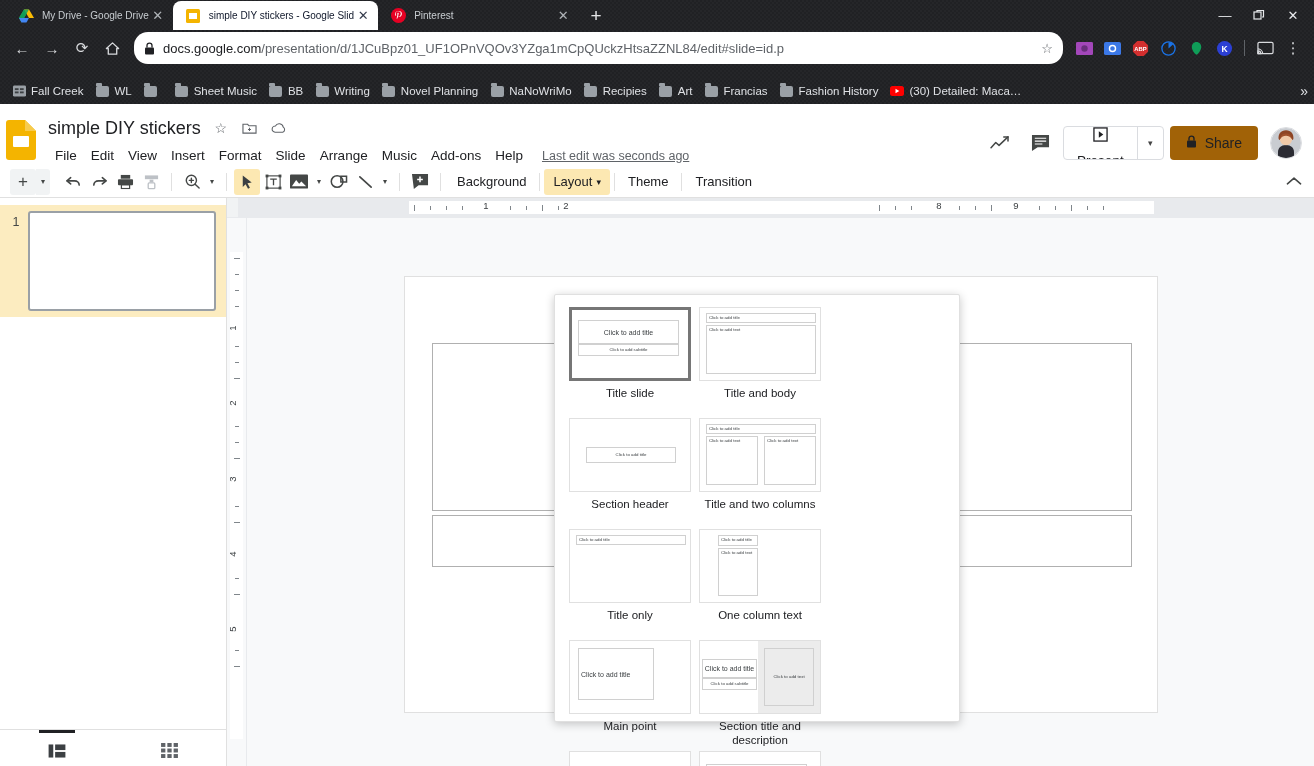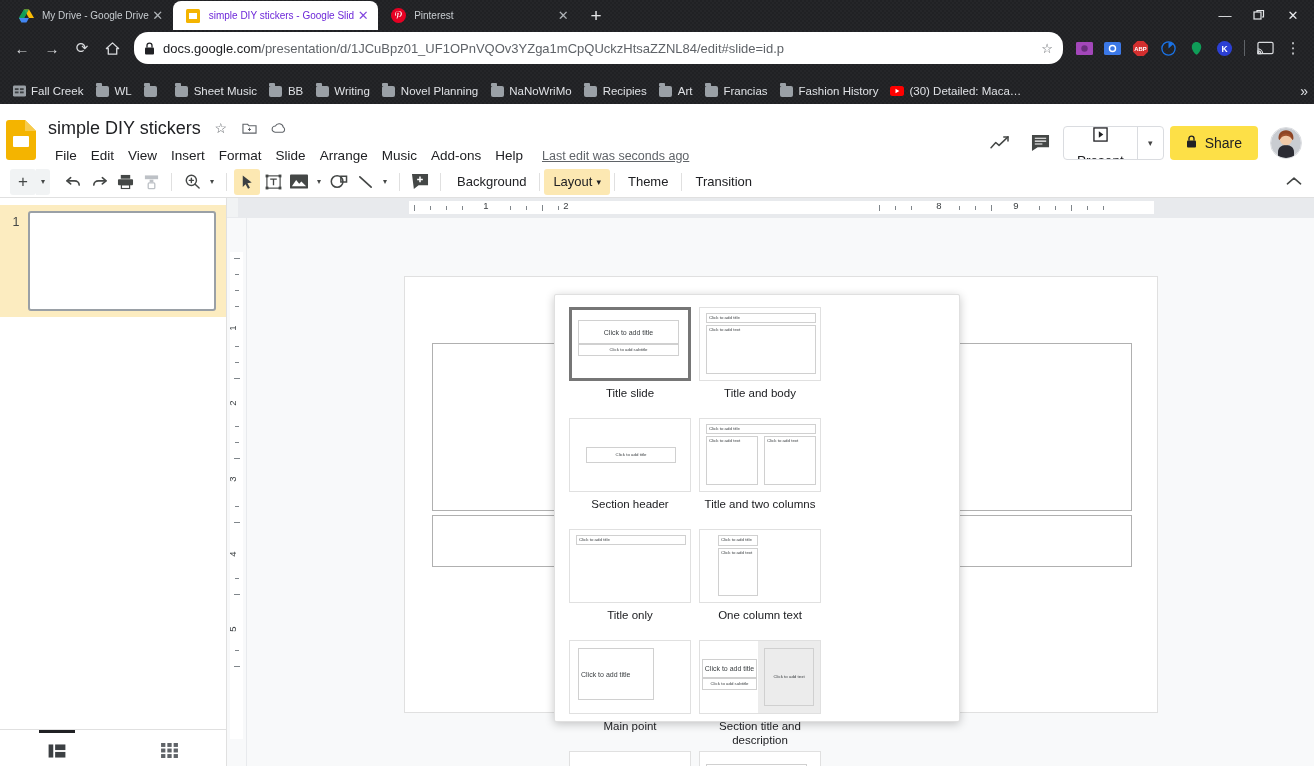--- a/index.html
+++ b/index.html
@@ -25,21 +25,21 @@
 
   
   .tabstrip { height: 30px; display: flex; align-items: flex-end; padding-left: 6px; position: relative; }
   .tab {
     height: 29px; display: flex; align-items: center;
     padding: 0 6px 0 12px; border-radius: 8px 8px 0 0;
     color: #c8cdd1; font-size: 12px; position: relative;
     max-width: 250px; min-width: 120px;
   }
   .tab.inactive { background: transparent; }
-  .tab.active { background: #ffffff; color: #6d28d9; }
+  .tab.active { background: #ffffff; color: #0f172a; }
   .tab-favicon { width: 16px; height: 16px; flex: 0 0 16px; margin-right: 8px; display:flex; align-items:center; justify-content:center; }
   .tab-title { flex: 1 1 auto; white-space: nowrap; overflow: hidden; text-overflow: clip; font-size: 10px; }
   .tab-close { width: 18px; height: 18px; flex:0 0 18px; display:flex; align-items:center; justify-content:center; font-size: 13px; line-height: 1; opacity: .85; }
   .newtab { width: 28px; height: 28px; display:flex;align-items:center;justify-content:center; color:#e3e4e6; font-size:19px; margin-left:4px; }
   .wincontrols { position:absolute; right:0; top:0; height:30px; display:flex; align-items:center; gap: 4px; padding-right: 6px; }
   .wc { width: 30px; height: 28px; display:flex;align-items:center;justify-content:center; color:#e8eaed; font-size:13px; }
 
   
   .omnirow { height: 36px; display: flex; align-items: center; padding: 0 8px; gap: 2px; }
   .navbtn { width: 28px; height: 28px; display:flex;align-items:center;justify-content:center; color:#d8dadd; font-size:15px; flex:0 0 28px;}
@@ -73,21 +73,21 @@
   .doc-title { font-size: 18px; color: #202124; font-family:"Liberation Sans", sans-serif;}
   .titleicon { color:#5f6368; font-size: 14px; display:flex;align-items:center;justify-content:center;width:18px;height:18px;}
   .menubar { display:flex; align-items:center; gap: 0px; margin-top: 4px;}
   .menu-item { font-size: 13.5px; color: #202124; padding: 3px 7px; border-radius: 4px; }
   .lastedit { font-size: 12.5px; color: #5f6368; margin-left: 12px; text-decoration: underline; }
   .hdr-right { display:flex; align-items:center; gap: 6px; padding-top: 14px; }
   .hdr-icon { width: 34px; height: 34px; display:flex;align-items:center;justify-content:center; color:#444746; }
   .present-btn { height: 34px; display:flex;align-items:center; border:1px solid #dadce0; border-radius:4px; overflow:hidden;}
   .present-main { display:flex;align-items:center; gap:8px; padding: 0 13px; height:100%; font-size:13.5px; color:#202124;flex-direction:column;}
   .present-caret { width: 26px; height:100%; display:flex;align-items:center;justify-content:center; border-left:1px solid #dadce0; font-size:9px; color:#444;}
-  .share-btn { height:34px; background:#fde047; border-radius:4px; display:flex;align-items:center;gap:8px; padding: 0 16px; font-size:14px; color:#202124; font-weight:500;}
+  .share-btn { height:34px; background:#a16207; border-radius:4px; display:flex;align-items:center;gap:8px; padding: 0 16px; font-size:14px; color:#202124; font-weight:500;}
   .avatar { width: 32px; height: 32px; border-radius: 50%; overflow:hidden; margin-left: 6px; border:1px solid #dadce0; }
 
   
   .toolbar { height: 32px; display:flex; align-items:center; padding: 0 10px; gap:0px; border-bottom: 1px solid #e0e0e0; position:relative; }
   .tb { height:26px; min-width:26px; display:flex;align-items:center;justify-content:center; color:#444746; border-radius:3px; padding: 0 3px;}
   .tb.active { background:#fce8b2; }
   .tb-caret { width:14px; height:26px; display:flex;align-items:center;justify-content:center; color:#444746; font-size:8px;}
   .tbsep { width:1px; height:18px; background:#e0e0e0; margin: 0 7px;}
   .tb-text { height:26px; display:flex;align-items:center; padding:0 9px; font-size:13px; color:#202124; border-radius:3px;}
   .tb-text.on { background:#fce8b2; }

